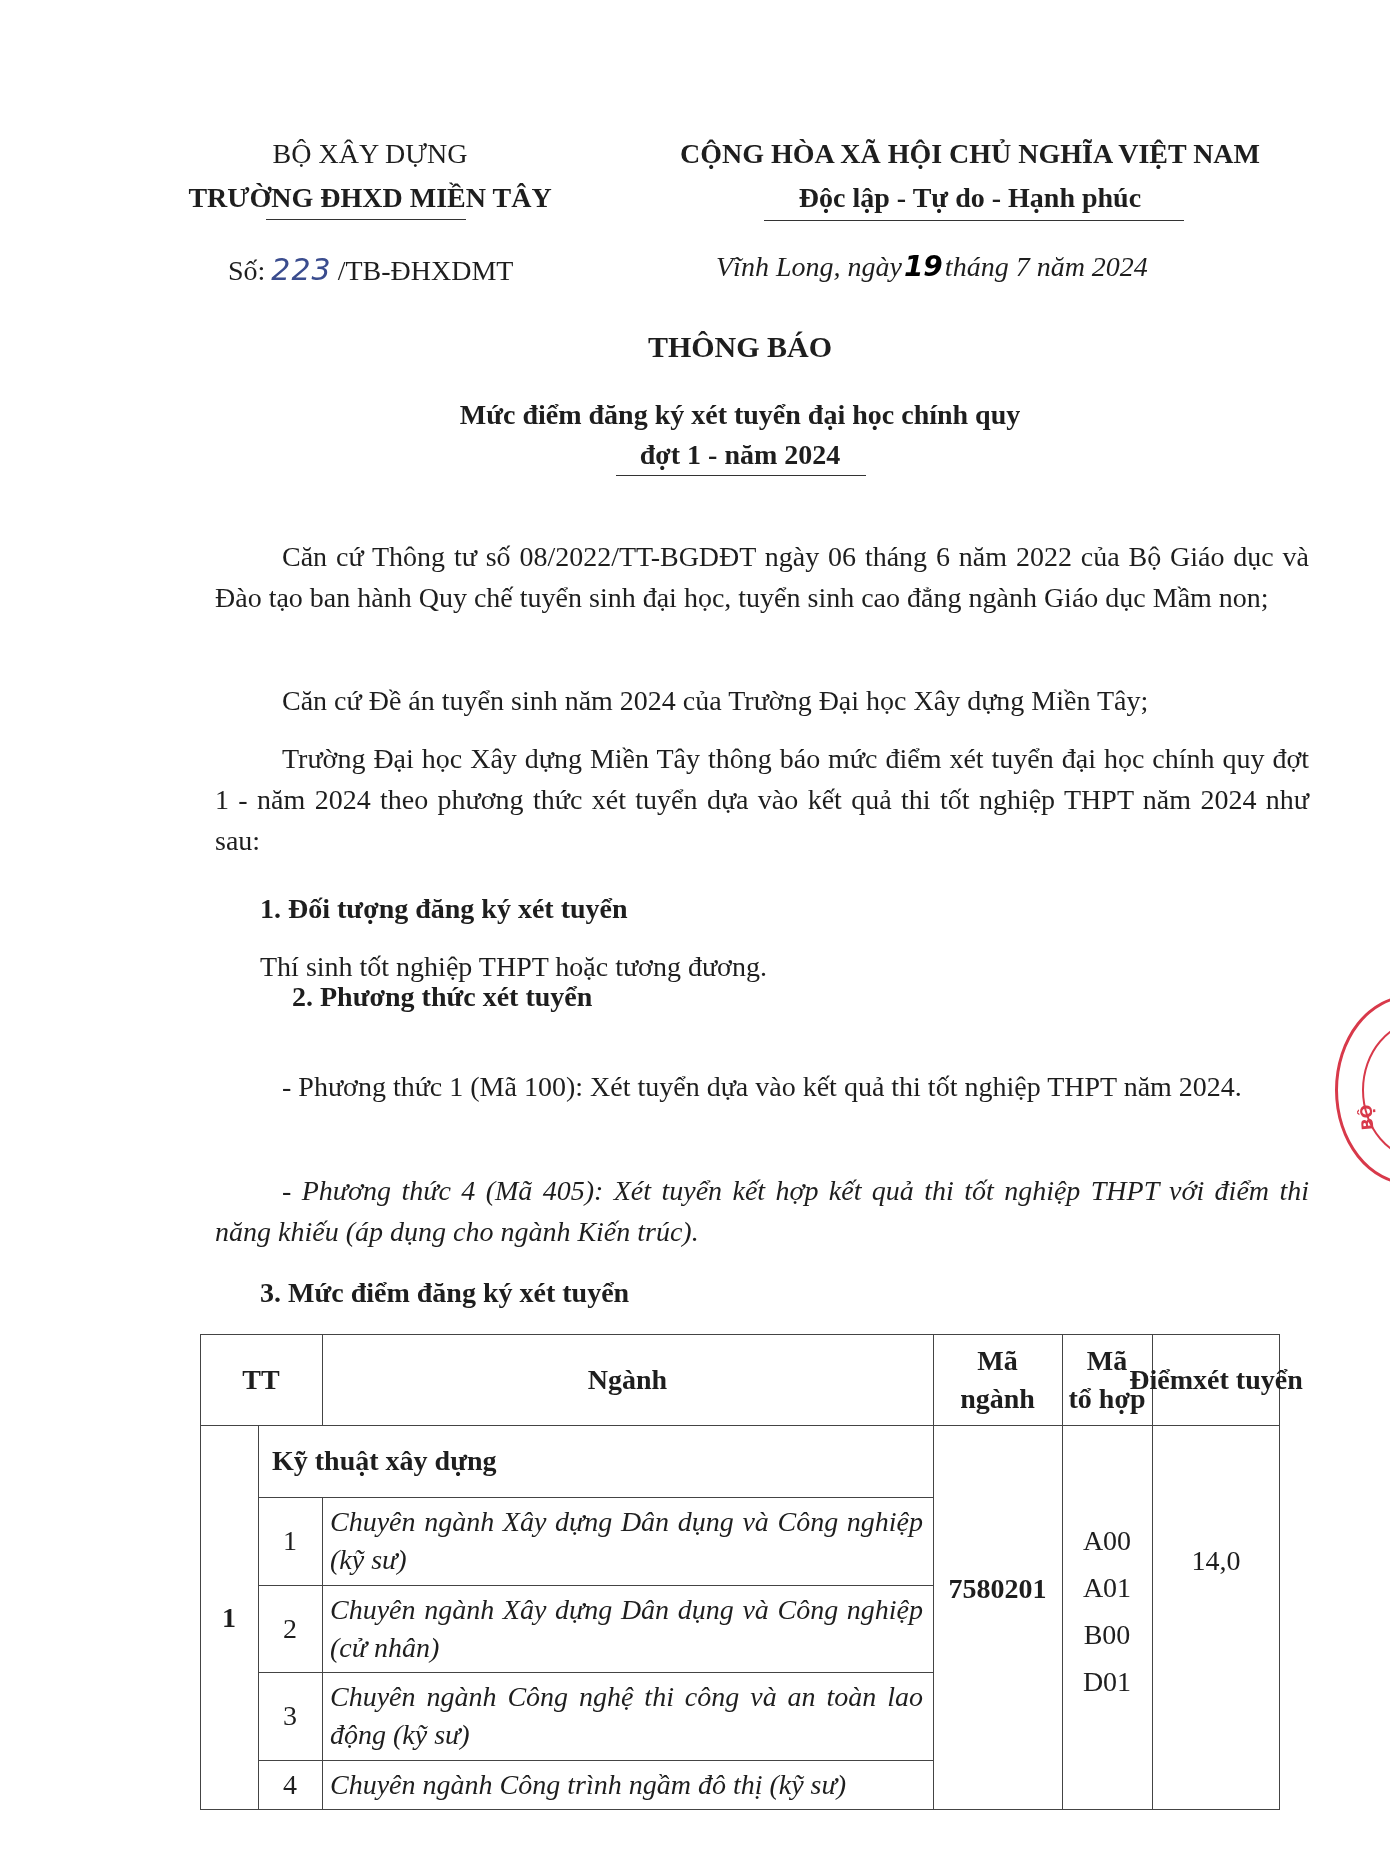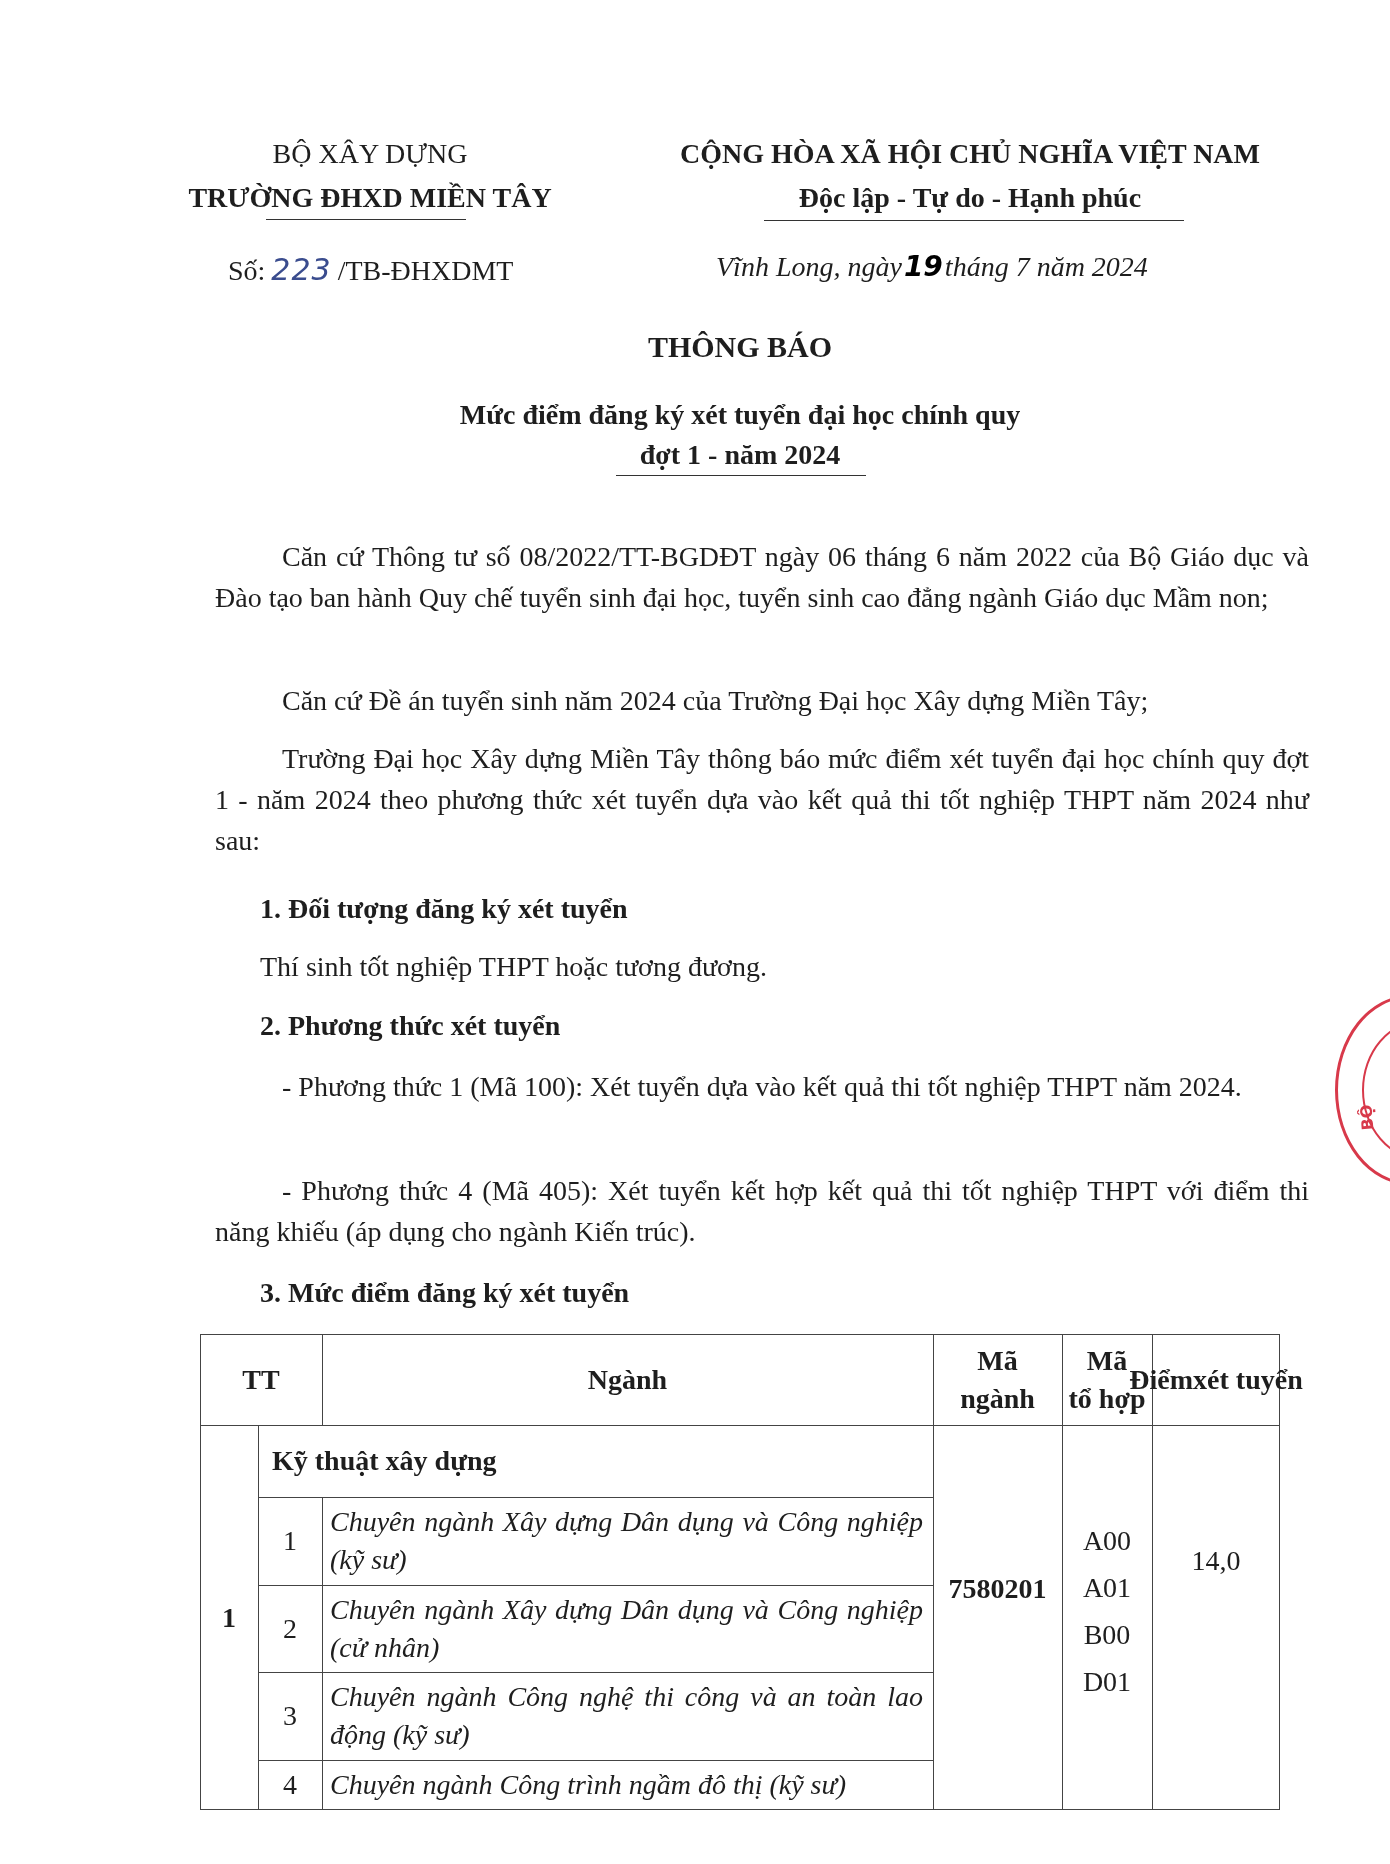--- a/index.html
+++ b/index.html
@@ -61,23 +61,23 @@
   <div>đợt 1 - năm 2024</div>
 </div>
 <div class="abs subtitle-ul"></div>
 
 <div class="abs para" style="top:536px;"><span class="indent"></span><span>Căn cứ Thông tư số 08/2022/TT-BGDĐT ngày 06 tháng 6 năm 2022 của Bộ Giáo dục và Đào tạo ban hành Quy chế tuyển sinh đại học, tuyển sinh cao đẳng ngành Giáo dục Mầm non;</span></div>
 <div class="abs para" style="top:680px;"><span class="indent"></span><span>Căn cứ Đề án tuyển sinh năm 2024 của Trường Đại học Xây dựng Miền Tây;</span></div>
 <div class="abs para" style="top:738px;"><span class="indent"></span><span>Trường Đại học Xây dựng Miền Tây thông báo mức điểm xét tuyển đại học chính quy đợt 1 - năm 2024 theo phương thức xét tuyển dựa vào kết quả thi tốt nghiệp THPT năm 2024 như sau:</span></div>
 
 <div class="abs sect" style="top:893px;">1. Đối tượng đăng ký xét tuyển</div>
 <div class="abs plain" style="top:951px;">Thí sinh tốt nghiệp THPT hoặc tương đương.</div>
-<div class="abs sect" style="top:1010px;">2. Phương thức xét tuyển</div>
+<div class="abs sect" style="top:981px;margin-left:32px;">2. Phương thức xét tuyển</div>
 <div class="abs para" style="top:1066px;"><span class="indent"></span><span>- Phương thức 1 (Mã 100): Xét tuyển dựa vào kết quả thi tốt nghiệp THPT năm 2024.</span></div>
-<div class="abs para" style="top:1170px;"><span class="indent"></span><span>- Phương thức 4 (Mã 405): Xét tuyển kết hợp kết quả thi tốt nghiệp THPT với điểm thi năng khiếu (áp dụng cho ngành Kiến trúc).</span></div>
+<div class="abs para" style="top:1170px;font-style:italic;"><span class="indent"></span><span>- Phương thức 4 (Mã 405): Xét tuyển kết hợp kết quả thi tốt nghiệp THPT với điểm thi năng khiếu (áp dụng cho ngành Kiến trúc).</span></div>
 <div class="abs sect" style="top:1277px;">3. Mức điểm đăng ký xét tuyển</div>
 
 <div class="tbl"></div>
 
 <div class="line-v" style="left:258px; top:1425px; height:385px;"></div>
 <div class="line-v" style="left:322px; top:1334px; height:91px;"></div>
 <div class="line-v" style="left:322px; top:1497px; height:313px;"></div>
 <div class="line-v" style="left:933px; top:1334px; height:476px;"></div>
 <div class="line-v" style="left:1062px; top:1334px; height:476px;"></div>
 <div class="line-v" style="left:1152px; top:1334px; height:476px;"></div>

